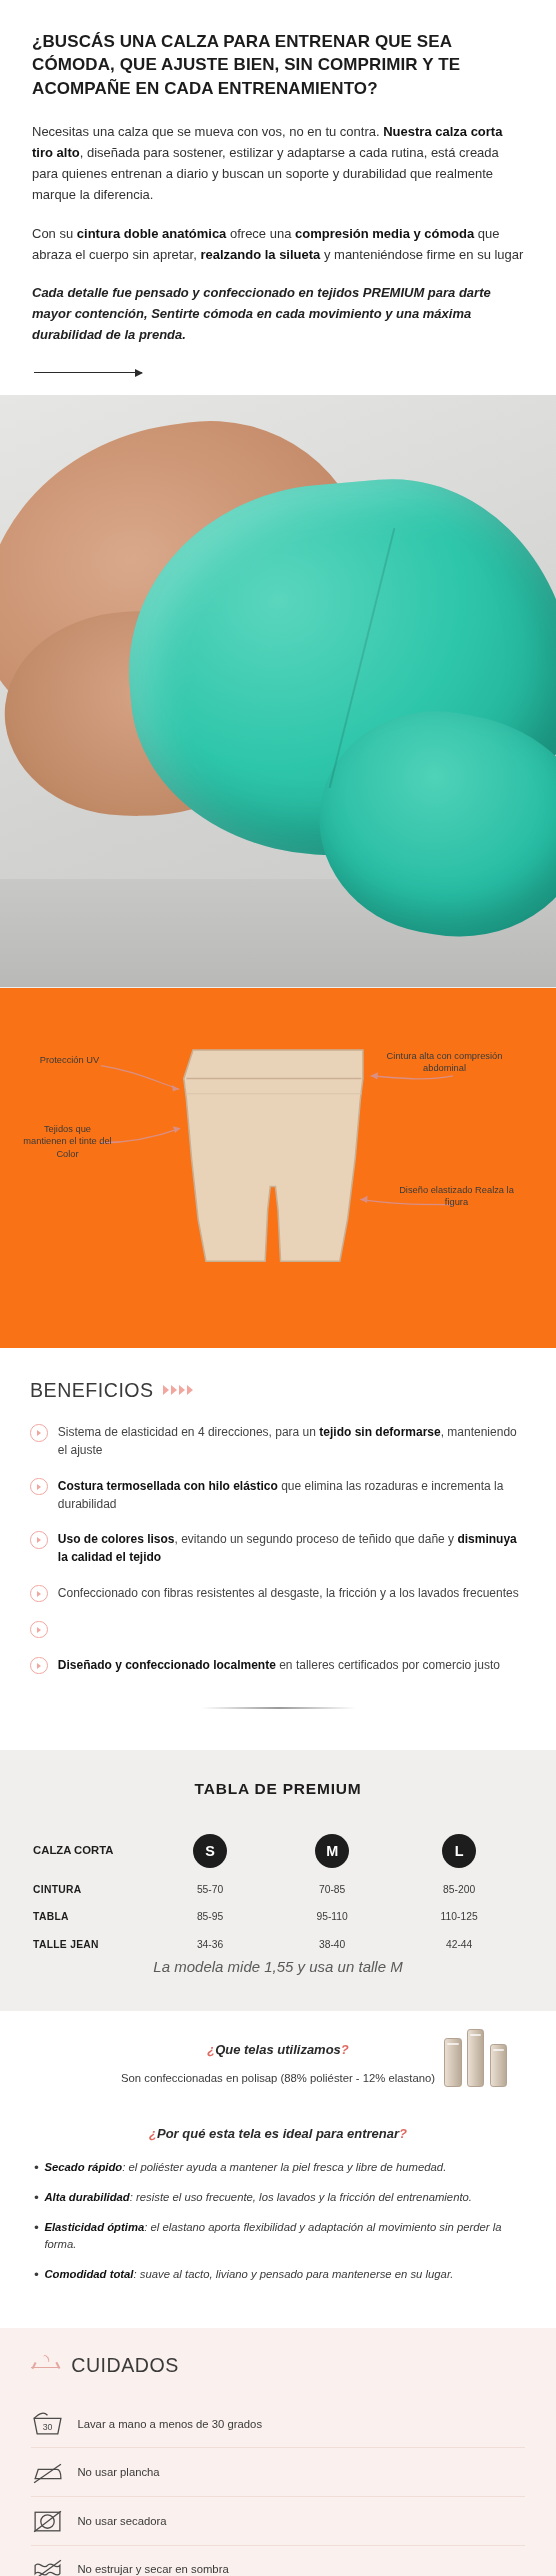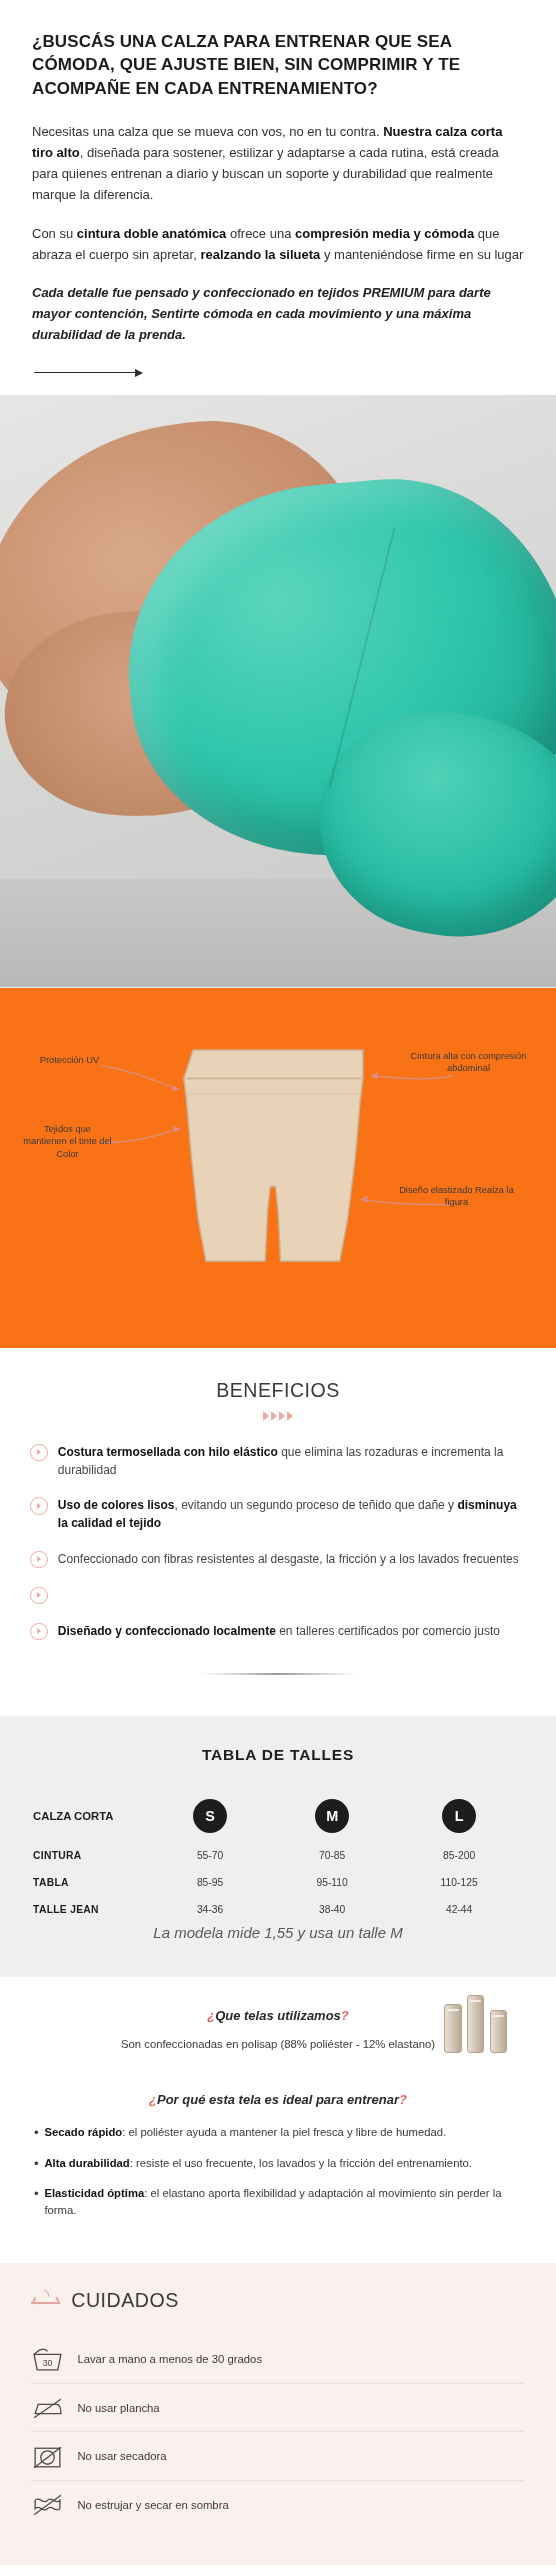--- a/index.html
+++ b/index.html
@@ -125,33 +125,32 @@
   .dg-label {
     position: absolute;
     font-size: 9.3px;
     line-height: 1.35;
     color: #3a3a3a;
     text-align: center;
     font-weight: 400;
   }
   .dg-l1 { left: 31px;  top: 66px; width: 77px; }
   .dg-l2 { left: 21px;  top: 135px; width: 93px; }
-  .dg-l3 { left: 404px; top: 62px; width: 129px; }
+  .dg-l3 { left: 380px; top: 62px; width: 129px; }
   .dg-l4 { left: 392px; top: 196px; width: 129px; }
 
   
   .beneficios {
     padding: 31px 30px 15.5px 30px;
   }
   .ben-head {
     display: flex;
     align-items: center;
     gap: 9.3px;
     margin-bottom: 21.6px;
-    flex-direction: column;
   }
   .ben-head h2 {
     font-size: 19.6px;
     font-weight: 400;
     color: #3a3a3a;
     letter-spacing: 0.5px;
   }
   .chevrons { display: flex; gap: 2.1px; }
   .chev {
     width: 0; height: 0;
@@ -298,21 +297,21 @@
   }
   .ideal h3 {
     text-align: center;
     font-size: 13px;
     font-weight: 700;
     font-style: italic;
     color: #2a2a2a;
     margin-bottom: 17.5px;
   }
   .ideal h3 span.q { color: #e06a62; }
-  .ideal ul { list-style: none; }
+  .ideal ul { list-style: none; font-style: italic; }
   .ideal li {
     position: relative;
     font-size: 11.3px;
     line-height: 1.5;
     color: #3a3a3a;
     padding-left: 13.4px;
     margin-bottom: 13.4px;
   }
   .ideal li:before {
     content: "•";
@@ -423,20 +422,26 @@
   <div class="ben-head">
     <h2>BENEFICIOS</h2>
     <div class="chevrons">
       <span class="chev"></span>
         <span class="chev"></span>
         <span class="chev"></span>
         <span class="chev"></span>
     </div>
   </div>
 
+  <div class="ben-item">
+    <div class="ben-bullet">
+        <i></i>
+      </div>
+    <div class="ben-text"><span>Sistema de elasticidad en 4 direcciones, para un </span><b>tejido sin deformarse</b><span>, manteniendo el ajuste</span></div>
+  </div>
 
   <div class="ben-item">
     <div class="ben-bullet">
         <i></i>
       </div>
     <div class="ben-text"><b>Costura termosellada con hilo elástico</b><span> que elimina las rozaduras e incrementa la durabilidad</span></div>
   </div>
 
   <div class="ben-item">
     <div class="ben-bullet">
@@ -464,21 +469,21 @@
       </div>
     <div class="ben-text"><b>Diseñado y confeccionado localmente</b><span> en talleres certificados por comercio justo</span></div>
   </div>
 
   <div class="divider-wrap">
     <div class="divider"></div>
   </div>
 </section>
 
 <section class="talles-section">
-  <div class="talles-title">TABLA DE TALLES</div>
+  <div class="talles-title">TABLA DE PREMIUM</div>
   <table class="talles">
     <tbody>
         <tr>
       <th class="corner">CALZA CORTA</th>
       <th>
             <div class="size-badge">S</div>
           </th>
       <th>
             <div class="size-badge">M</div>
           </th>
@@ -522,20 +527,21 @@
 </section>
 
 <section class="ideal">
   <h3>
     <span class="q">¿</span><span>Por qué esta tela es ideal para entrenar</span><span class="q">?</span>
   </h3>
   <ul>
     <li><b>Secado rápido</b><span>: el poliéster ayuda a mantener la piel fresca y libre de humedad.</span></li>
     <li><b>Alta durabilidad</b><span>: resiste el uso frecuente, los lavados y la fricción del entrenamiento.</span></li>
     <li><b>Elasticidad óptima</b><span>: el elastano aporta flexibilidad y adaptación al movimiento sin perder la forma.</span></li>
+    <li><b>Comodidad total</b><span>: suave al tacto, liviano y pensado para mantenerse en su lugar.</span></li>
   </ul>
 </section>
 
 <section class="cuidados">
   <div class="cuid-head">
     <div class="hanger">
       <span class="hook"></span>
         <span class="s1"></span>
         <span class="s2"></span>
         <span class="bar"></span>

